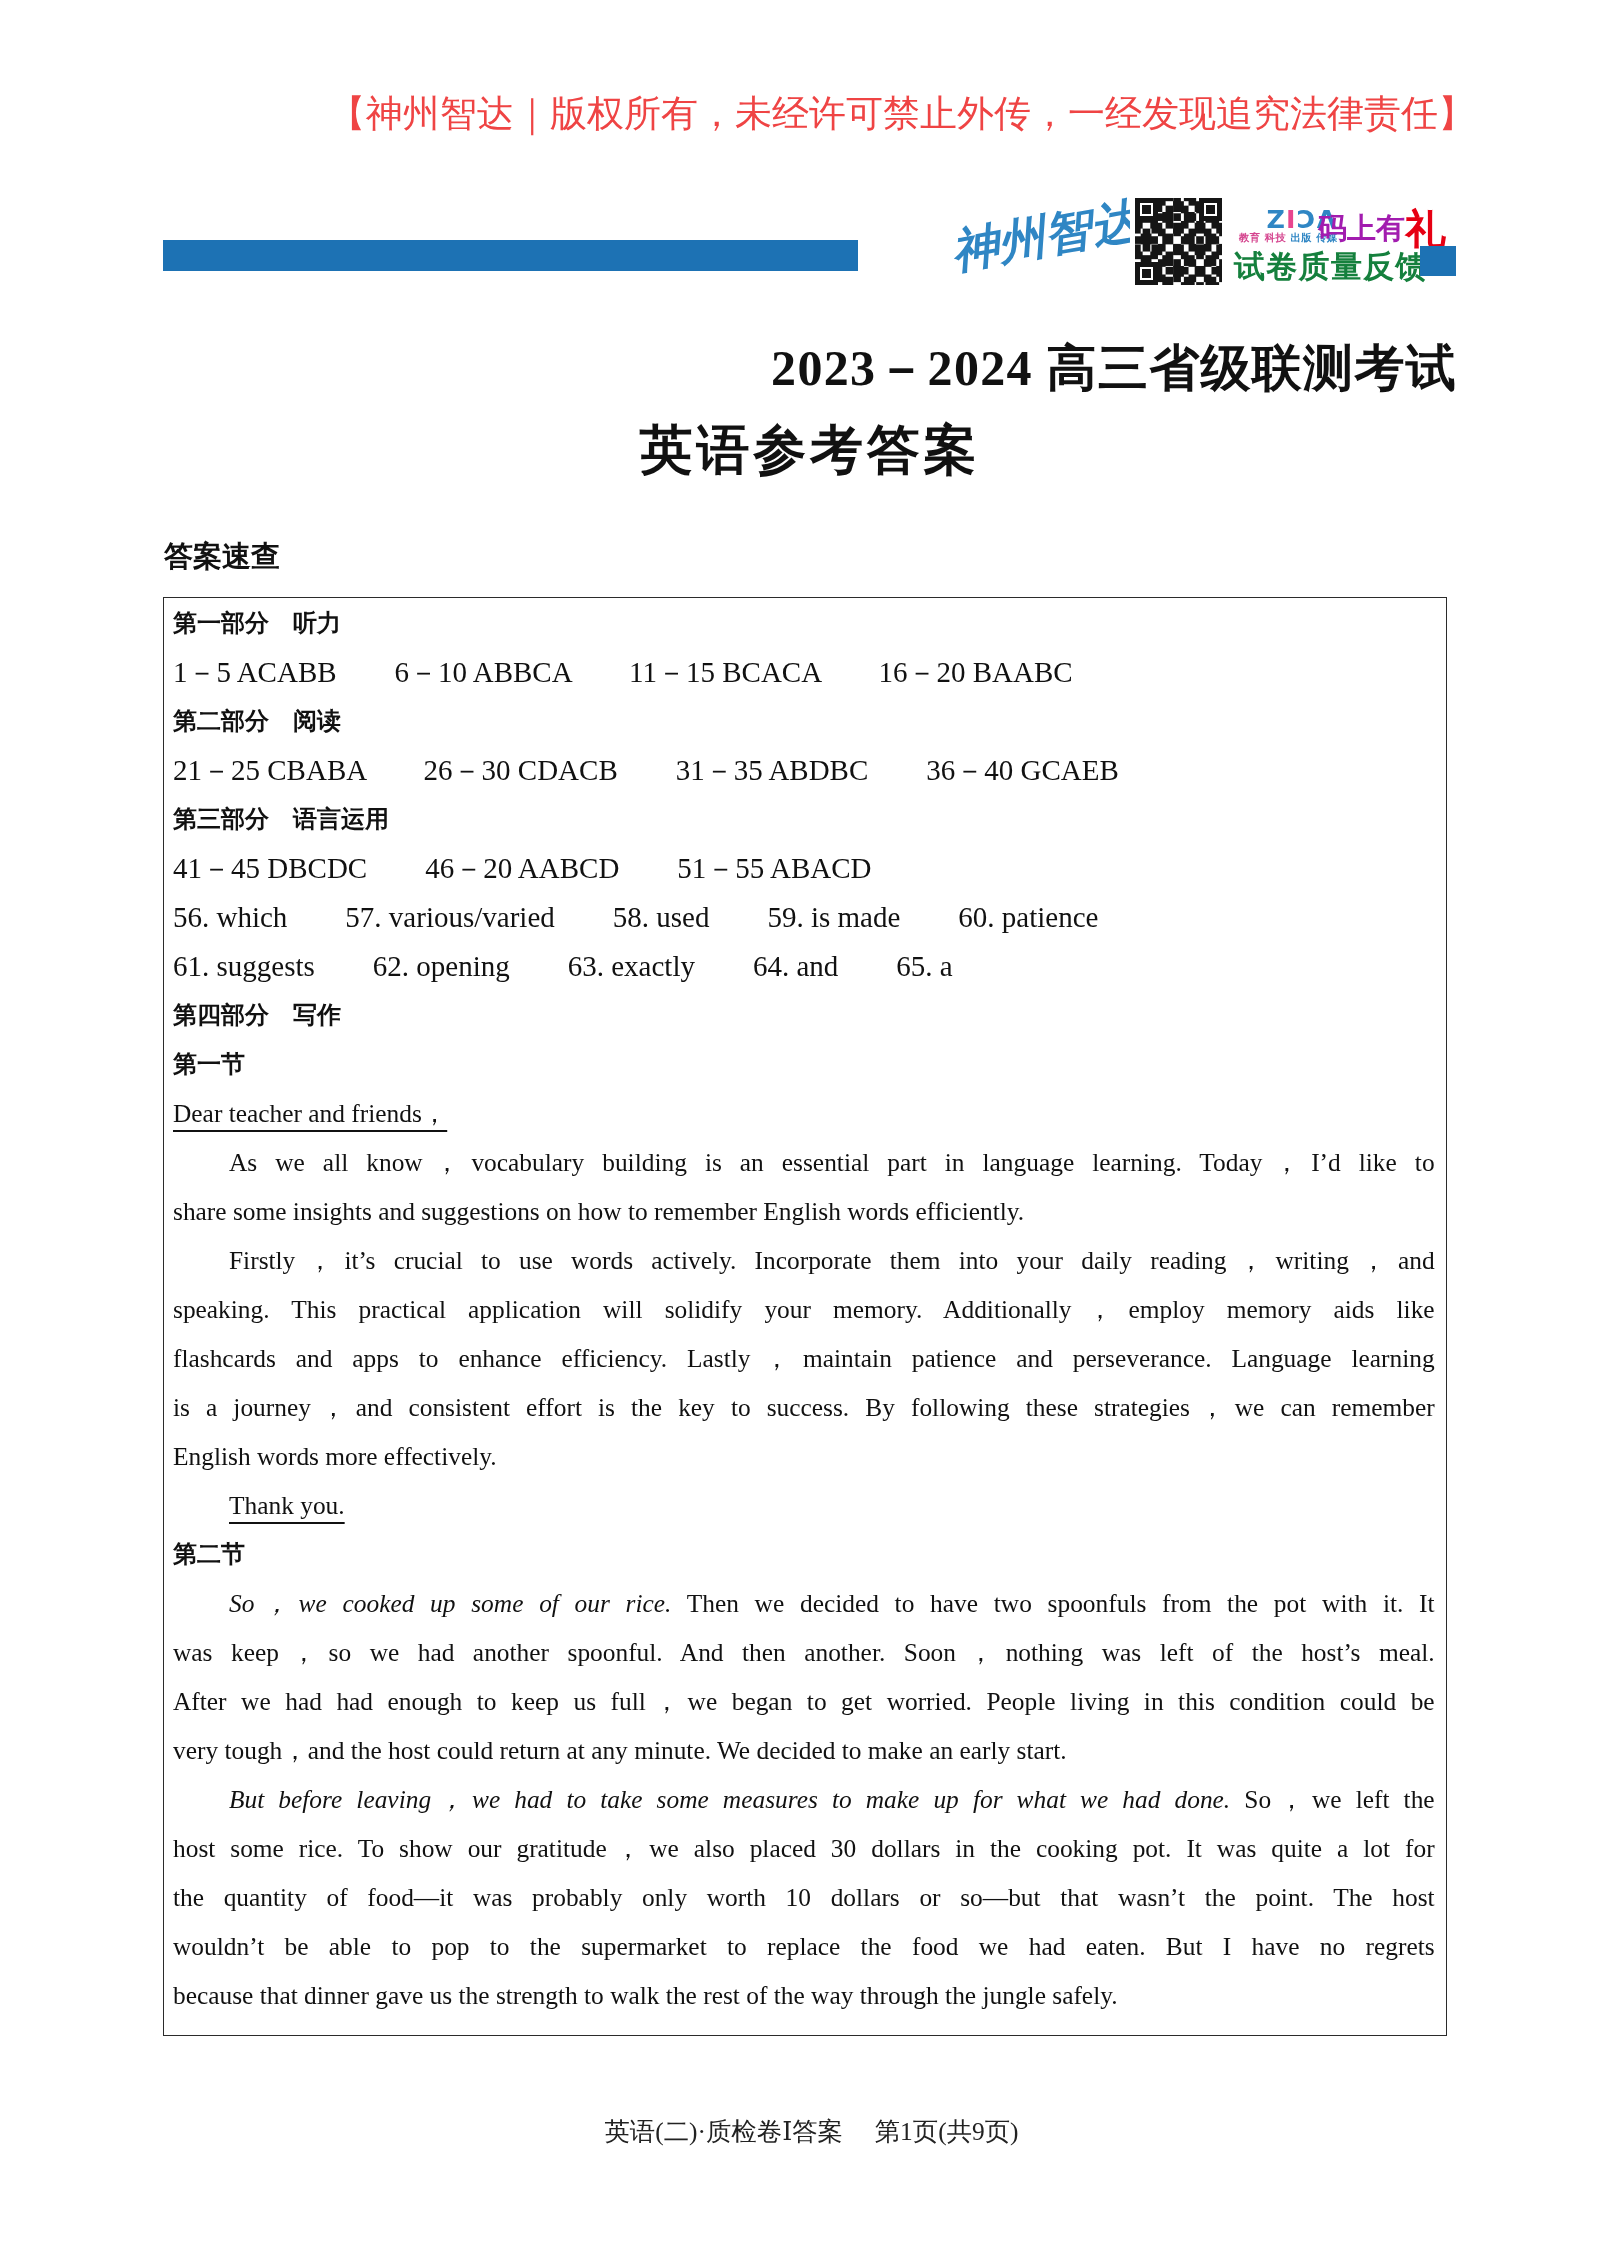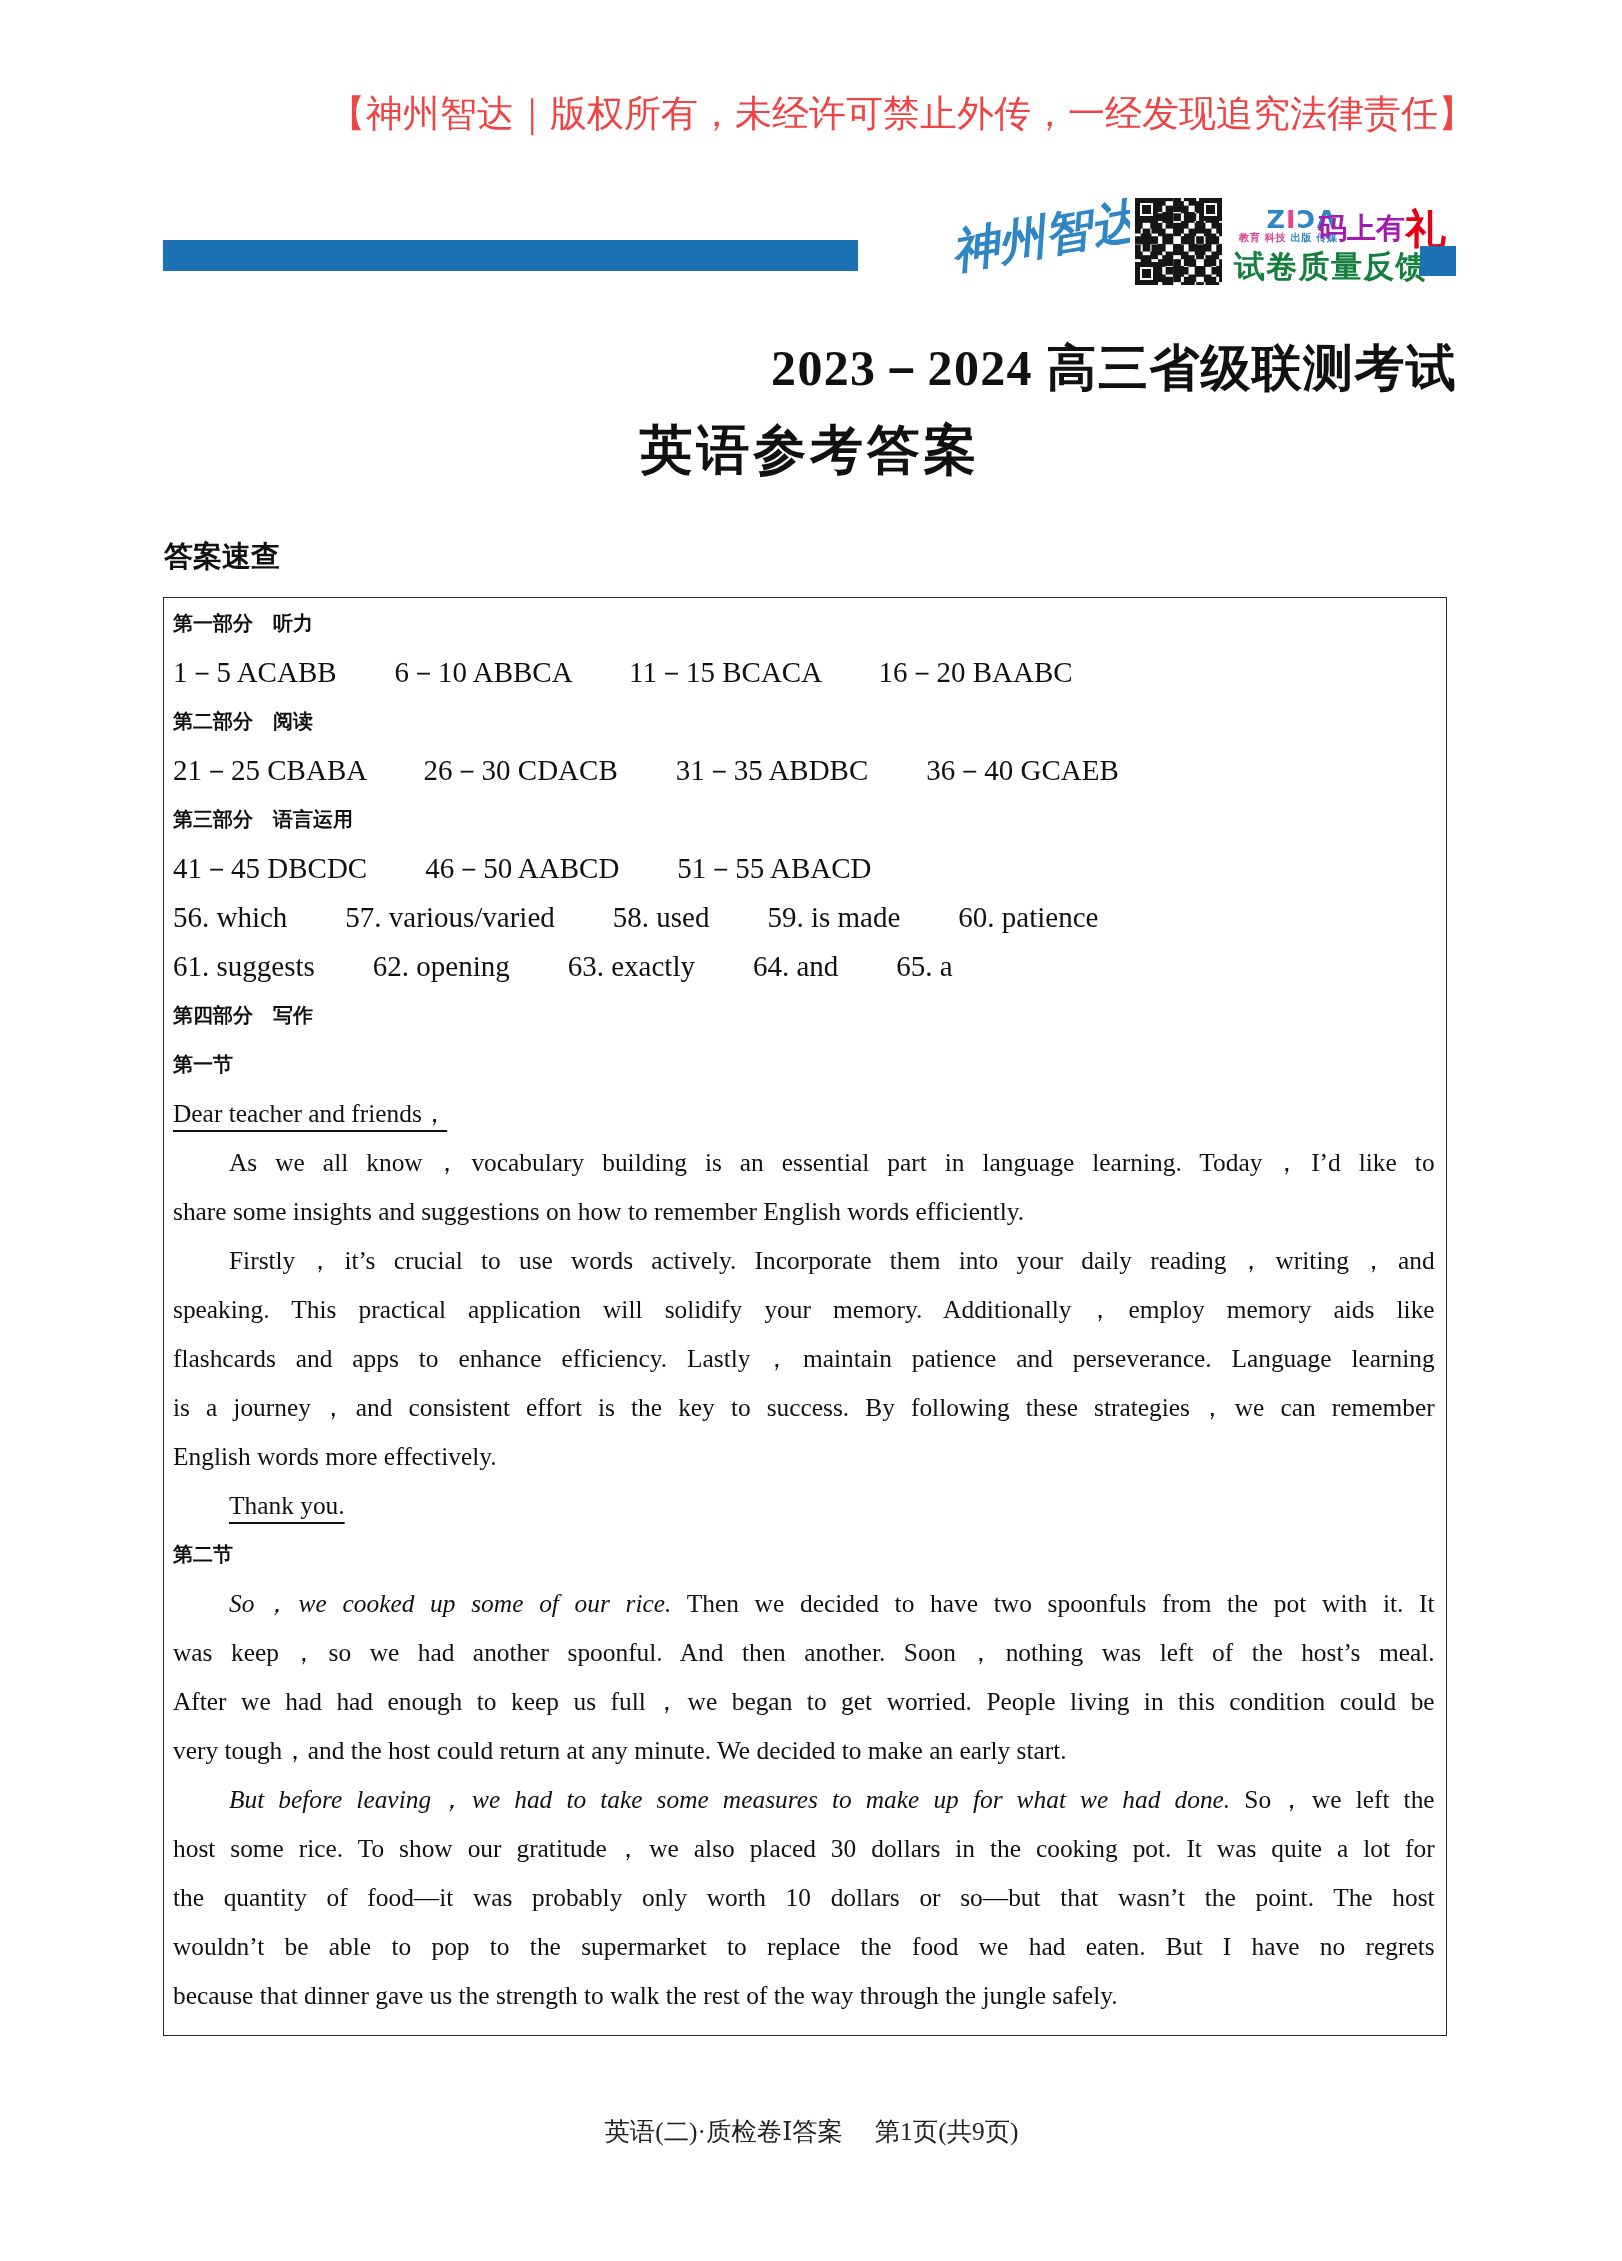--- a/index.html
+++ b/index.html
@@ -45,21 +45,21 @@
          font-size:50px;line-height:64px;font-weight:bold;letter-spacing:1.3px;}
   .subtitle{position:absolute;left:163px;top:415px;width:1294px;text-align:center;
             font-size:53px;line-height:70px;font-weight:bold;letter-spacing:3.8px;}
   .quick{position:absolute;left:164px;top:537px;font-size:29px;font-weight:bold;
          font-family:"DejaVu Sans","Liberation Sans",sans-serif;}
 
   
   .abox{position:absolute;left:163px;top:597px;width:1284px;height:1439px;
         border:1.9px solid #2b2b2b;box-sizing:border-box;padding:1.3px 11.4px 0 9px;}
   .bline{height:49px;line-height:49px;font-size:29px;white-space:nowrap;}
-  .bline.h{font-family:"DejaVu Sans","Liberation Sans",sans-serif;font-weight:bold;font-size:20px;}
+  .bline.h{font-family:"DejaVu Sans","Liberation Sans",sans-serif;font-weight:bold;font-size:24px;}
   .eline{height:49px;line-height:49px;font-size:25.4px;}
   .eline.fill{text-align:justify;text-align-last:justify;}
   .eline.ind{text-indent:56px;}
   .it{font-style:italic;}
   .ul{text-decoration:underline;text-underline-offset:7.6px;text-decoration-thickness:1.9px;}
 
   .footer{position:absolute;left:0;top:2113px;width:1623px;text-align:center;
           font-size:25.4px;line-height:36px;color:#222;}
 </style>
 </head>
@@ -98,21 +98,21 @@
   <div class="title">2023－2024 高三省级联测考试</div>
   <div class="subtitle">英语参考答案</div>
   <div class="quick">答案速查</div>
 
   <div class="abox">
     <div class="bline h">第一部分　听力</div>
     <div class="bline">1－5 ACABB　　6－10 ABBCA　　11－15 BCACA　　16－20 BAABC</div>
     <div class="bline h">第二部分　阅读</div>
     <div class="bline">21－25 CBABA　　26－30 CDACB　　31－35 ABDBC　　36－40 GCAEB</div>
     <div class="bline h">第三部分　语言运用</div>
-    <div class="bline">41－45 DBCDC　　46－50 AABCD　　51－55 ABACD</div>
+    <div class="bline">41－45 DBCDC　　46－20 AABCD　　51－55 ABACD</div>
     <div class="bline">56. which　　57. various/varied　　58. used　　59. is made　　60. patience</div>
     <div class="bline">61. suggests　　62. opening　　63. exactly　　64. and　　65. a</div>
     <div class="bline h">第四部分　写作</div>
     <div class="bline h">第一节</div>
     <div>
         <div class="eline"><span class="ul">Dear teacher and friends，</span></div>
         <div class="eline ind fill"><span>As we all know，vocabulary building is an essential part in language learning. Today，I’d like to</span></div>
         <div class="eline"><span>share some insights and suggestions on how to remember English words efficiently.</span></div>
         <div class="eline ind fill"><span>Firstly，it’s crucial to use words actively. Incorporate them into your daily reading，writing，and</span></div>
         <div class="eline fill"><span>speaking. This practical application will solidify your memory. Additionally，employ memory aids like</span></div>

